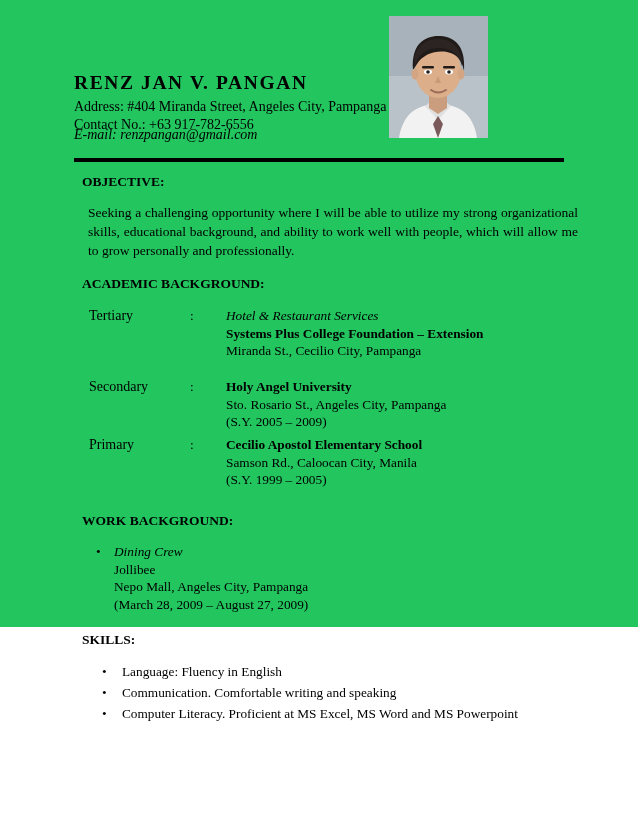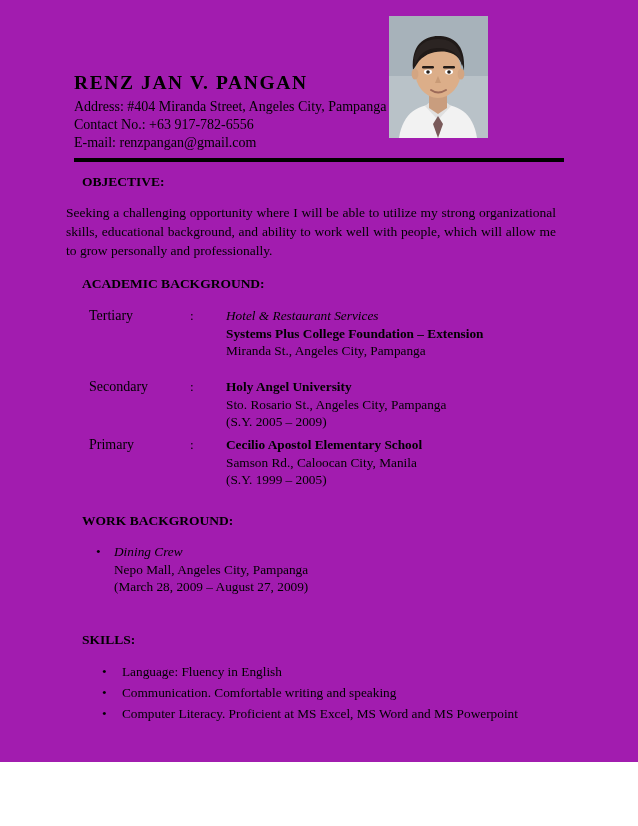--- a/index.html
+++ b/index.html
@@ -10,22 +10,22 @@
     width: 638px;
     height: 826px;
     background: #ffffff;
     font-family: "Liberation Serif", serif;
     color: #000000;
     overflow: hidden;
   }
   .page {
     position: relative;
     width: 638px;
-    height: 762px;
-    background: #a21caf;
+    height: 627px;
+    background: #22c55e;
     box-sizing: border-box;
     padding: 0;
   }
   .content {
     position: absolute;
     left: 74px;
     top: 0;
     width: 490px;
   }
 
@@ -45,21 +45,21 @@
   }
   .contact-line {
     position: absolute;
     left: 0;
     font-size: 14px;
     line-height: 18px;
     white-space: nowrap;
   }
   .contact-1 { top: 98px; }
   .contact-2 { top: 116px; }
-  .contact-3 { top: 134px; }
+  .contact-3 { top: 126px; font-style: italic; }
 
   .photo {
     position: absolute;
     left: 389px;
     top: 16px;
     width: 99px;
     height: 122px;
     overflow: hidden;
     background: #eceff1;
   }
@@ -81,21 +81,21 @@
     font-family: "Liberation Serif", serif;
     margin-left: 8px;
   }
   .body-text {
     font-size: 13.5px;
     line-height: 19px;
     text-align: justify;
   }
 
   #objective-title { position: absolute; left: 74px; top: 174px; }
-  #objective-text  { position: absolute; left: 66px; top: 203px; width: 490px; }
+  #objective-text  { position: absolute; left: 88px; top: 203px; width: 490px; }
 
   #academic-title  { position: absolute; left: 74px; top: 276px; }
 
   .edu-block { position: absolute; left: 74px; width: 490px; }
   #edu-0 { top: 307px; }
   #edu-1 { top: 378px; }
   #edu-2 { top: 436px; }
 
   .edu-row {
     position: relative;
@@ -208,21 +208,21 @@
 
   <div class="section-title" id="academic-title">ACADEMIC BACKGROUND:</div>
 
   <div class="edu-block" id="edu-0">
     <div class="edu-row">
       <span class="edu-level">Tertiary</span>
       <span class="edu-colon">:</span>
       <div class="edu-detail">
         <div class="ital">Hotel &amp; Restaurant Services</div>
         <div class="bold">Systems Plus College Foundation – Extension</div>
-        <div>Miranda St., Angeles City, Pampanga</div>
+        <div>Miranda St., Cecilio City, Pampanga</div>
       </div>
     </div>
   </div>
 
   <div class="edu-block" id="edu-1">
     <div class="edu-row">
       <span class="edu-level">Secondary</span>
       <span class="edu-colon">:</span>
       <div class="edu-detail">
         <div class="bold">Holy Angel University</div>
@@ -242,20 +242,21 @@
         <div>(S.Y. 1999 – 2005)</div>
       </div>
     </div>
   </div>
 
   <div class="section-title" id="work-title">WORK BACKGROUND:</div>
   <div id="work-list">
     <div class="bullet-item">
       <span class="dot">•</span>
       <div class="ital">Dining Crew</div>
+      <div>Jollibee</div>
       <div>Nepo Mall, Angeles City, Pampanga</div>
       <div>(March 28, 2009 – August 27, 2009)</div>
     </div>
   </div>
 
   <div class="section-title" id="skills-title">SKILLS:</div>
   <div id="skills-list">
     <div class="skill-item">
       <span class="dot">•</span>
       <span>Language: Fluency in English</span>

